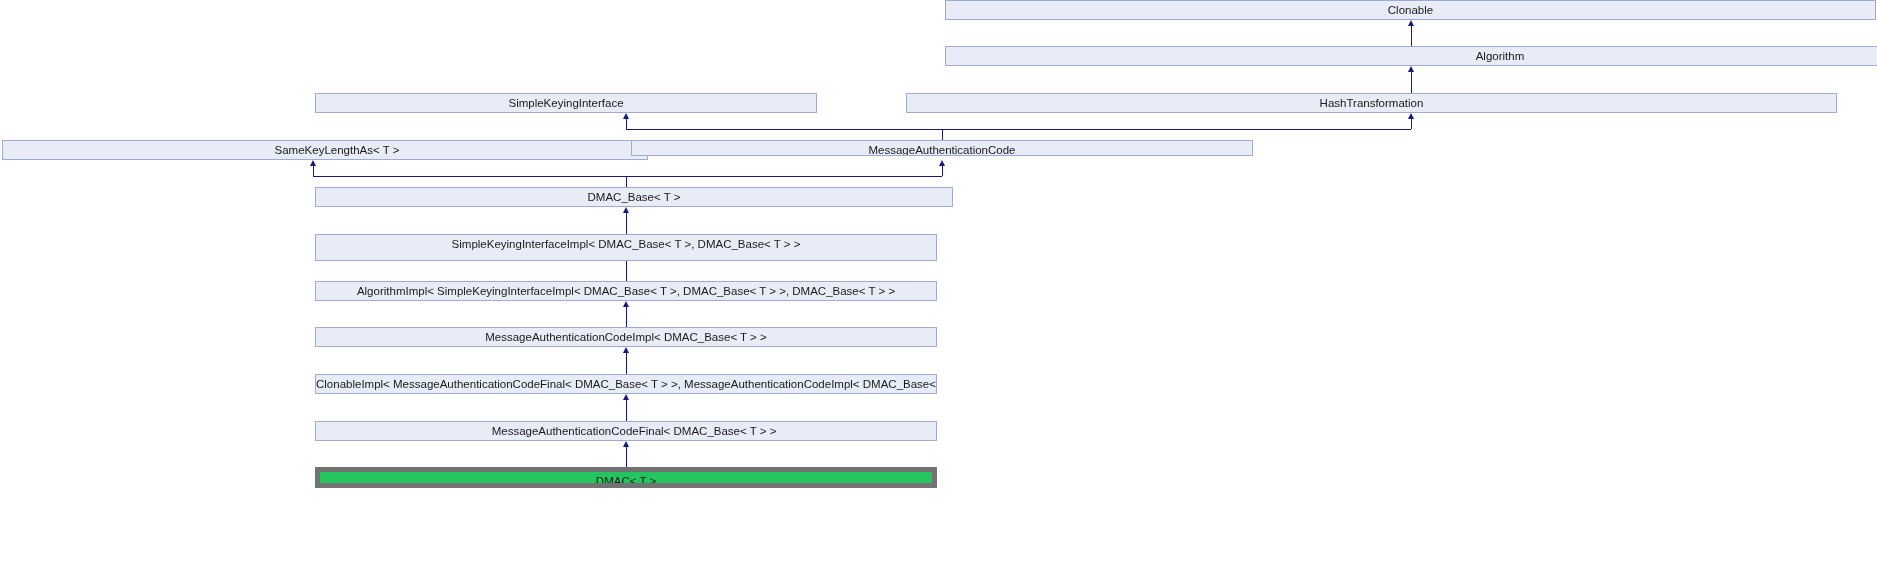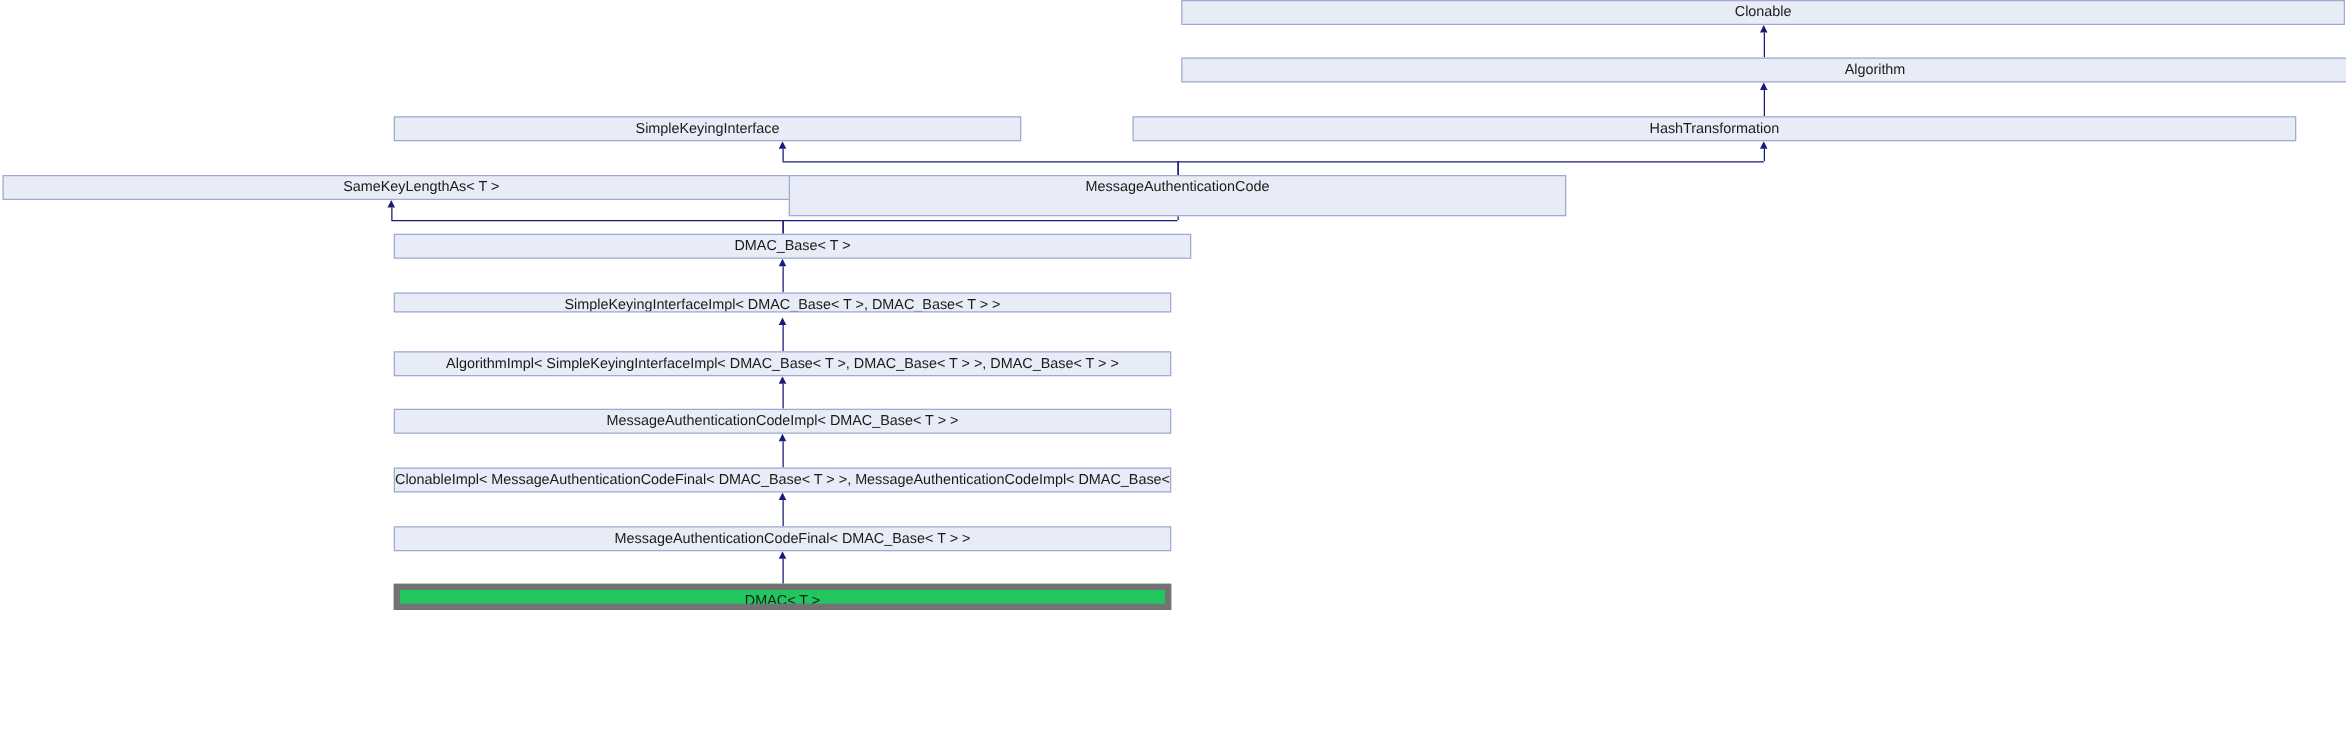--- a/index.html
+++ b/index.html
@@ -85,22 +85,22 @@
       <div class="arrow" style="left: 622.5px; top: 394px;"></div>
       <div class="edge v" style="left: 626px; top: 447px; height: 20px;"></div>
       <div class="arrow" style="left: 622.5px; top: 441px;"></div>
     </div>
   <div id="node-layer">
       <div class="node" style="left: 945px; top: 0px; width: 931px; height: 20px; line-height: 18px;">Clonable</div>
       <div class="node" style="left: 945px; top: 46px; width: 1110px; height: 20px; line-height: 18px;">Algorithm</div>
       <div class="node" style="left: 315px; top: 93px; width: 502px; height: 20px; line-height: 18px;">SimpleKeyingInterface</div>
       <div class="node" style="left: 906px; top: 93px; width: 931px; height: 20px; line-height: 18px;">HashTransformation</div>
       <div class="node" style="left: 2px; top: 140px; width: 646px; height: 20px; line-height: 18px; padding-left: 24px;">SameKeyLengthAs&lt; T &gt;</div>
-      <div class="node" style="left: 631px; top: 140px; width: 622px; height: 33px; line-height: 18px;">MessageAuthenticationCode</div>
+      <div class="node" style="left: 631px; top: 140px; width: 622px; height: 16px; line-height: 18px;">MessageAuthenticationCode</div>
       <div class="node" style="left: 315px; top: 187px; width: 638px; height: 20px; line-height: 18px;">DMAC_Base&lt; T &gt;</div>
-      <div class="node" style="left: 315px; top: 234px; width: 622px; height: 16px; line-height: 18px;">SimpleKeyingInterfaceImpl&lt; DMAC_Base&lt; T &gt;, DMAC_Base&lt; T &gt; &gt;</div>
+      <div class="node" style="left: 315px; top: 234px; width: 622px; height: 27px; line-height: 18px;">SimpleKeyingInterfaceImpl&lt; DMAC_Base&lt; T &gt;, DMAC_Base&lt; T &gt; &gt;</div>
       <div class="node" style="left: 315px; top: 281px; width: 622px; height: 20px; line-height: 18px;">AlgorithmImpl&lt; SimpleKeyingInterfaceImpl&lt; DMAC_Base&lt; T &gt;, DMAC_Base&lt; T &gt; &gt;, DMAC_Base&lt; T &gt; &gt;</div>
       <div class="node" style="left: 315px; top: 327px; width: 622px; height: 20px; line-height: 18px;">MessageAuthenticationCodeImpl&lt; DMAC_Base&lt; T &gt; &gt;</div>
       <div class="node" style="left: 315px; top: 374px; width: 622px; height: 20px; line-height: 18px;">ClonableImpl&lt; MessageAuthenticationCodeFinal&lt; DMAC_Base&lt; T &gt; &gt;, MessageAuthenticationCodeImpl&lt; DMAC_Base&lt; T &gt; &gt; &gt;</div>
       <div class="node" style="left: 315px; top: 421px; width: 622px; height: 20px; line-height: 18px; padding-left: 16px;">MessageAuthenticationCodeFinal&lt; DMAC_Base&lt; T &gt; &gt;</div>
       <div class="node current" style="left: 315px; top: 467px; width: 622px; height: 21px; line-height: 19px;">DMAC&lt; T &gt;</div>
     </div>
 </div>
 
 </body></html>

